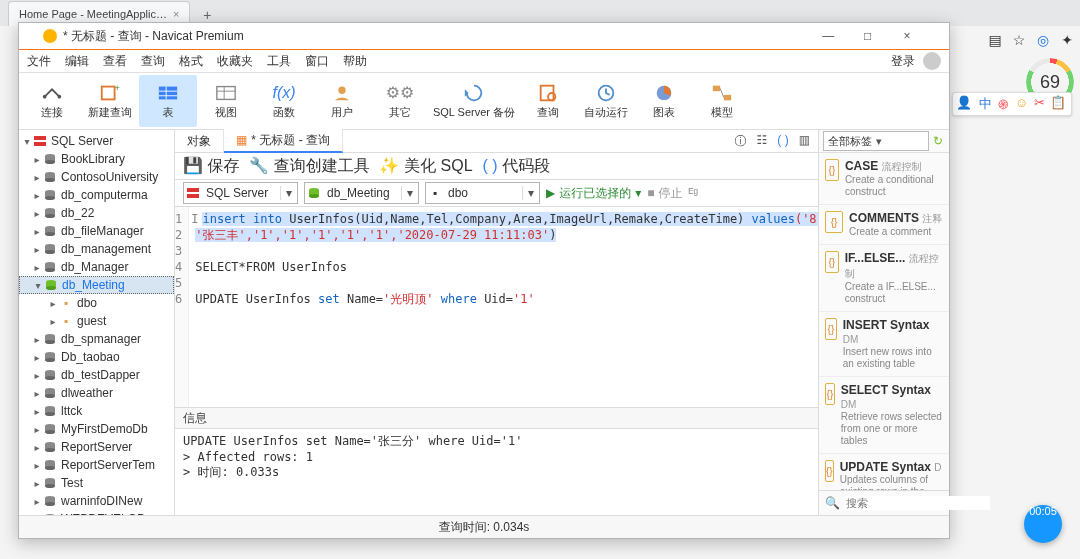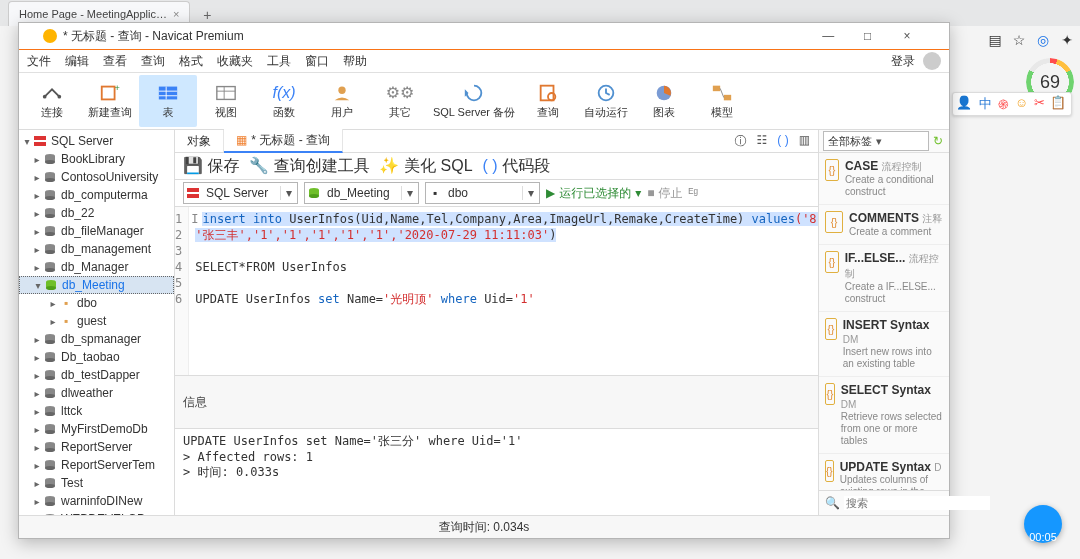--- a/index.html
+++ b/index.html
@@ -47,38 +47,38 @@
 .combo .txt{padding:0 4px;min-width:70px}
 .combo .caret{width:16px;text-align:center;color:#555;border-left:1px solid #ddd}
 .run-btn{color:#2e8b35;display:flex;align-items:center;gap:4px}
 .stop-btn{color:#999;display:flex;align-items:center;gap:4px}
 .editor{flex:1;display:flex;font-family:Consolas,monospace;font-size:12px;overflow:auto;background:#fff;min-height:0}
 .gutter{width:28px;text-align:right;padding:4px 6px 4px 0;color:#888;background:#fafafa;border-right:1px solid #eee;line-height:16px}
 .code{flex:1;padding:4px 6px;line-height:16px;white-space:pre}
 .sel{background:#cfe2ff}
 .kw{color:#1565c0}
 .str{color:#d32f2f}
-.info-head{height:20px;border-top:1px solid #dcdcdc;border-bottom:1px solid #dcdcdc;padding:16px 8px;display:flex;align-items:center;font-size:12px;color:#444;background:#f7f7f7}
+.info-head{height:20px;border-top:1px solid #dcdcdc;border-bottom:1px solid #dcdcdc;padding:0 8px;display:flex;align-items:center;font-size:12px;color:#444;background:#f7f7f7}
 .info-body{height:78px;font-family:Consolas,monospace;font-size:12px;padding:4px 8px;color:#333;white-space:pre;overflow:auto}
 .right-panel{width:130px;border-left:1px solid #dcdcdc;display:flex;flex-direction:column;background:#fafafa}
 .rp-filter{height:22px;display:flex;align-items:center;border-bottom:1px solid #e0e0e0}
 .rp-filter .sel-box{flex:1;border:1px solid #bbb;height:18px;margin:0 4px;display:flex;align-items:center;background:#fff;padding:0 4px;font-size:11px}
 .rp-filter .caret{color:#555;padding:0 4px}
 .rp-filter .refresh{color:#6fbf2a;padding-right:6px}
 .snippet{display:flex;gap:6px;padding:6px 6px;border-bottom:1px solid #eee}
 .snippet .s-ico{width:16px;height:20px;border:1px solid #e0b040;border-radius:2px;display:flex;align-items:center;justify-content:center;color:#e0882a;font-size:10px}
 .snippet .s-title{font-size:12px;font-weight:bold;color:#333}
 .snippet .s-desc{font-size:10px;color:#888;line-height:12px}
 .snippet .s-sub{font-size:10px;color:#999}
 .rp-search{height:24px;display:flex;align-items:center;border-top:1px solid #dcdcdc;padding:0 6px;gap:4px;color:#888}
 .rp-search input{border:none;outline:none;flex:1;font-size:11px}
 .statusbar{height:22px;border-top:1px solid #dcdcdc;display:flex;align-items:center;justify-content:center;font-size:12px;color:#333;background:#f7f7f7}
 .ext-icons{position:absolute;right:4px;top:32px;display:flex;gap:6px;align-items:center;font-size:14px}
 .ext-icons span{width:18px;text-align:center}
-.timer-badge{position:absolute;right:18px;bottom:16px;width:38px;height:38px;border-radius:50%;background:#1597ff;color:#fff;display:flex;align-items:flex-end;justify-content:center;font-size:11px;box-shadow:0 2px 6px rgba(0,0,0,.3)}
+.timer-badge{position:absolute;right:18px;bottom:16px;width:38px;height:38px;border-radius:50%;background:#1597ff;color:#fff;display:flex;align-items:flex-start;justify-content:center;font-size:11px;box-shadow:0 2px 6px rgba(0,0,0,.3)}
 .gauge{position:absolute;right:6px;top:58px;width:48px;height:48px;border-radius:50%;display:flex;align-items:center;justify-content:center;font-size:18px;color:#333}
 .gauge .ring{position:absolute;inset:0;border-radius:50%;background:conic-gradient(#ff4d4d 0 18deg,#ffbf3f 18deg 60deg,#6fd36f 60deg 300deg,#e8e8e8 300deg 360deg);mask:radial-gradient(circle,transparent 55%,#000 56%);-webkit-mask:radial-gradient(circle,transparent 55%,#000 56%)}
 .overlay-icons{position:absolute;right:8px;top:92px;background:#fff;border:1px solid #dcdcdc;border-radius:3px;padding:2px 4px;display:flex;gap:6px;font-size:13px;box-shadow:0 1px 3px rgba(0,0,0,.15)}
 .overlay-icons span{color:#2b7bd6}
 </style>
 </head>
 <body>
 
 <div class="screen">
   <div class="browser-tab-bar">

